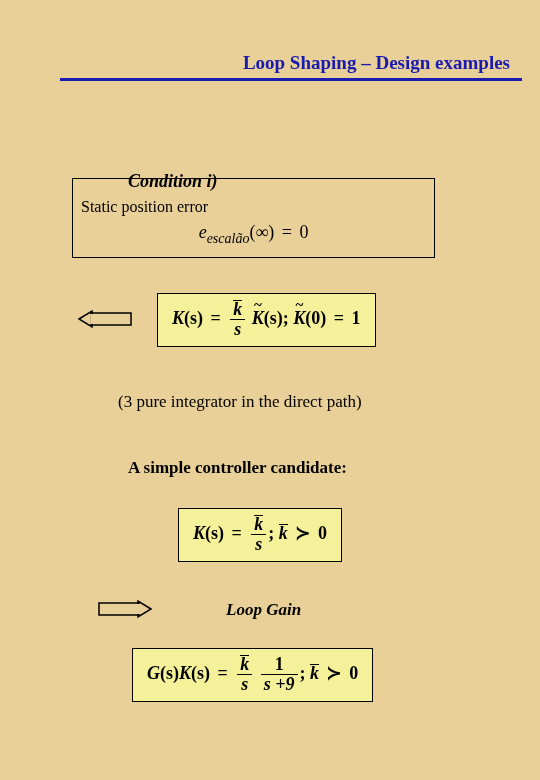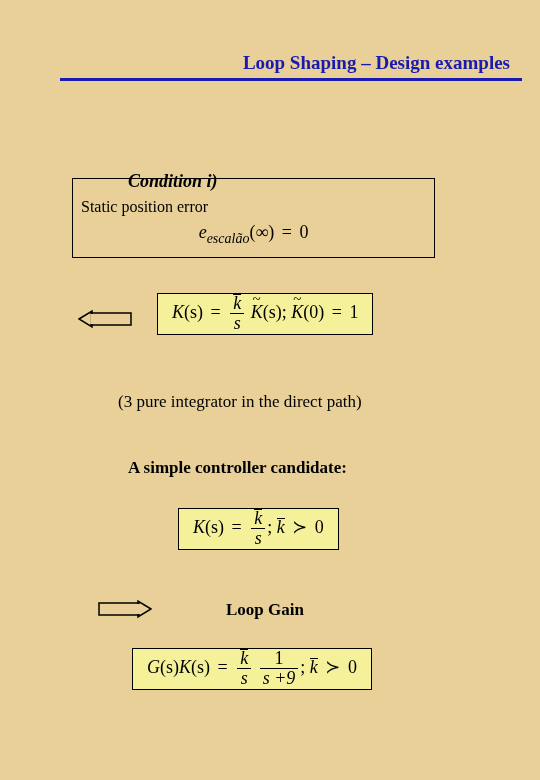--- a/index.html
+++ b/index.html
@@ -65,34 +65,36 @@
   .arrow {
     position: absolute;
     width: 54px;
     height: 22px;
   }
   .arrow svg { display: block; }
   .box-yellow {
     position: absolute;
     background: #f5f19a;
     border: 1px solid #000;
-    padding: 0 14px;
+    padding: 6px 14px;
     text-align: center;
+    font-weight: bold;
   }
   .note {
     position: absolute;
     font-size: 17px;
   }
   .candidate {
     position: absolute;
     font-weight: bold;
     font-size: 17px;
   }
   .loopgain {
     position: absolute;
+    font-style: italic;
     font-weight: bold;
     font-size: 17px;
   }
   
   .math {
     font-family: "Times New Roman", Times, serif;
     font-style: italic;
     font-size: 18px;
     white-space: nowrap;
     display: inline-block;

